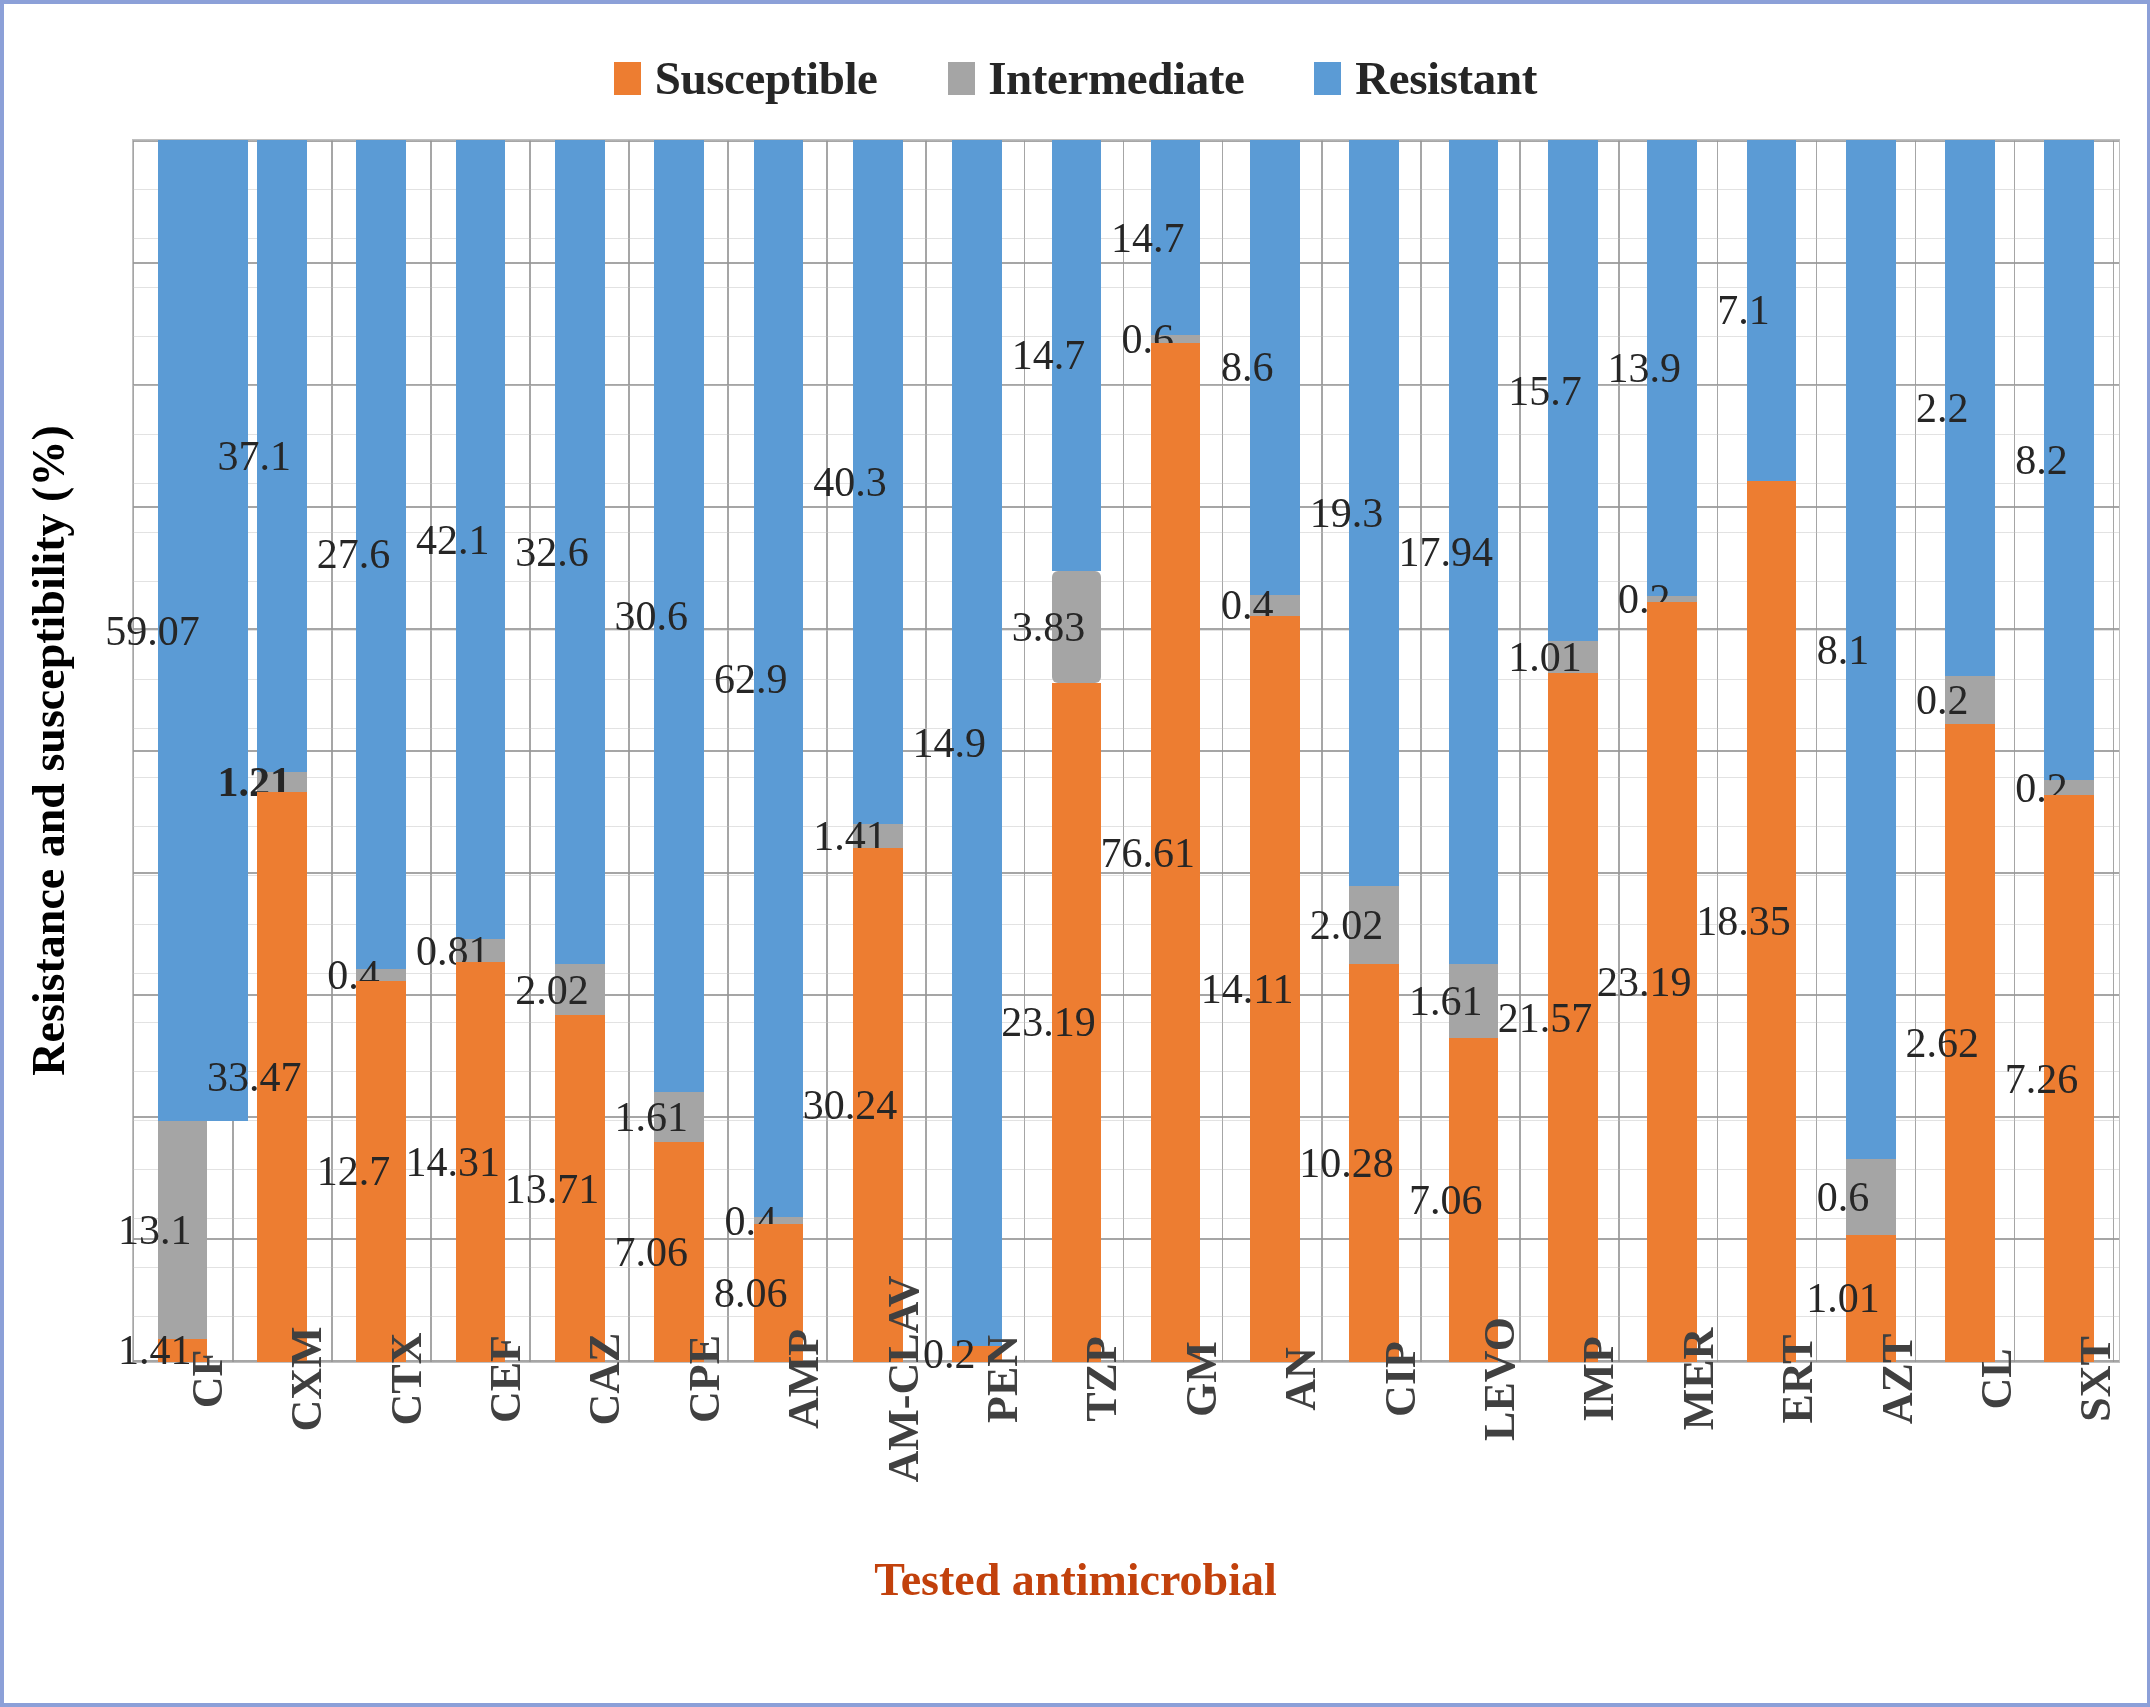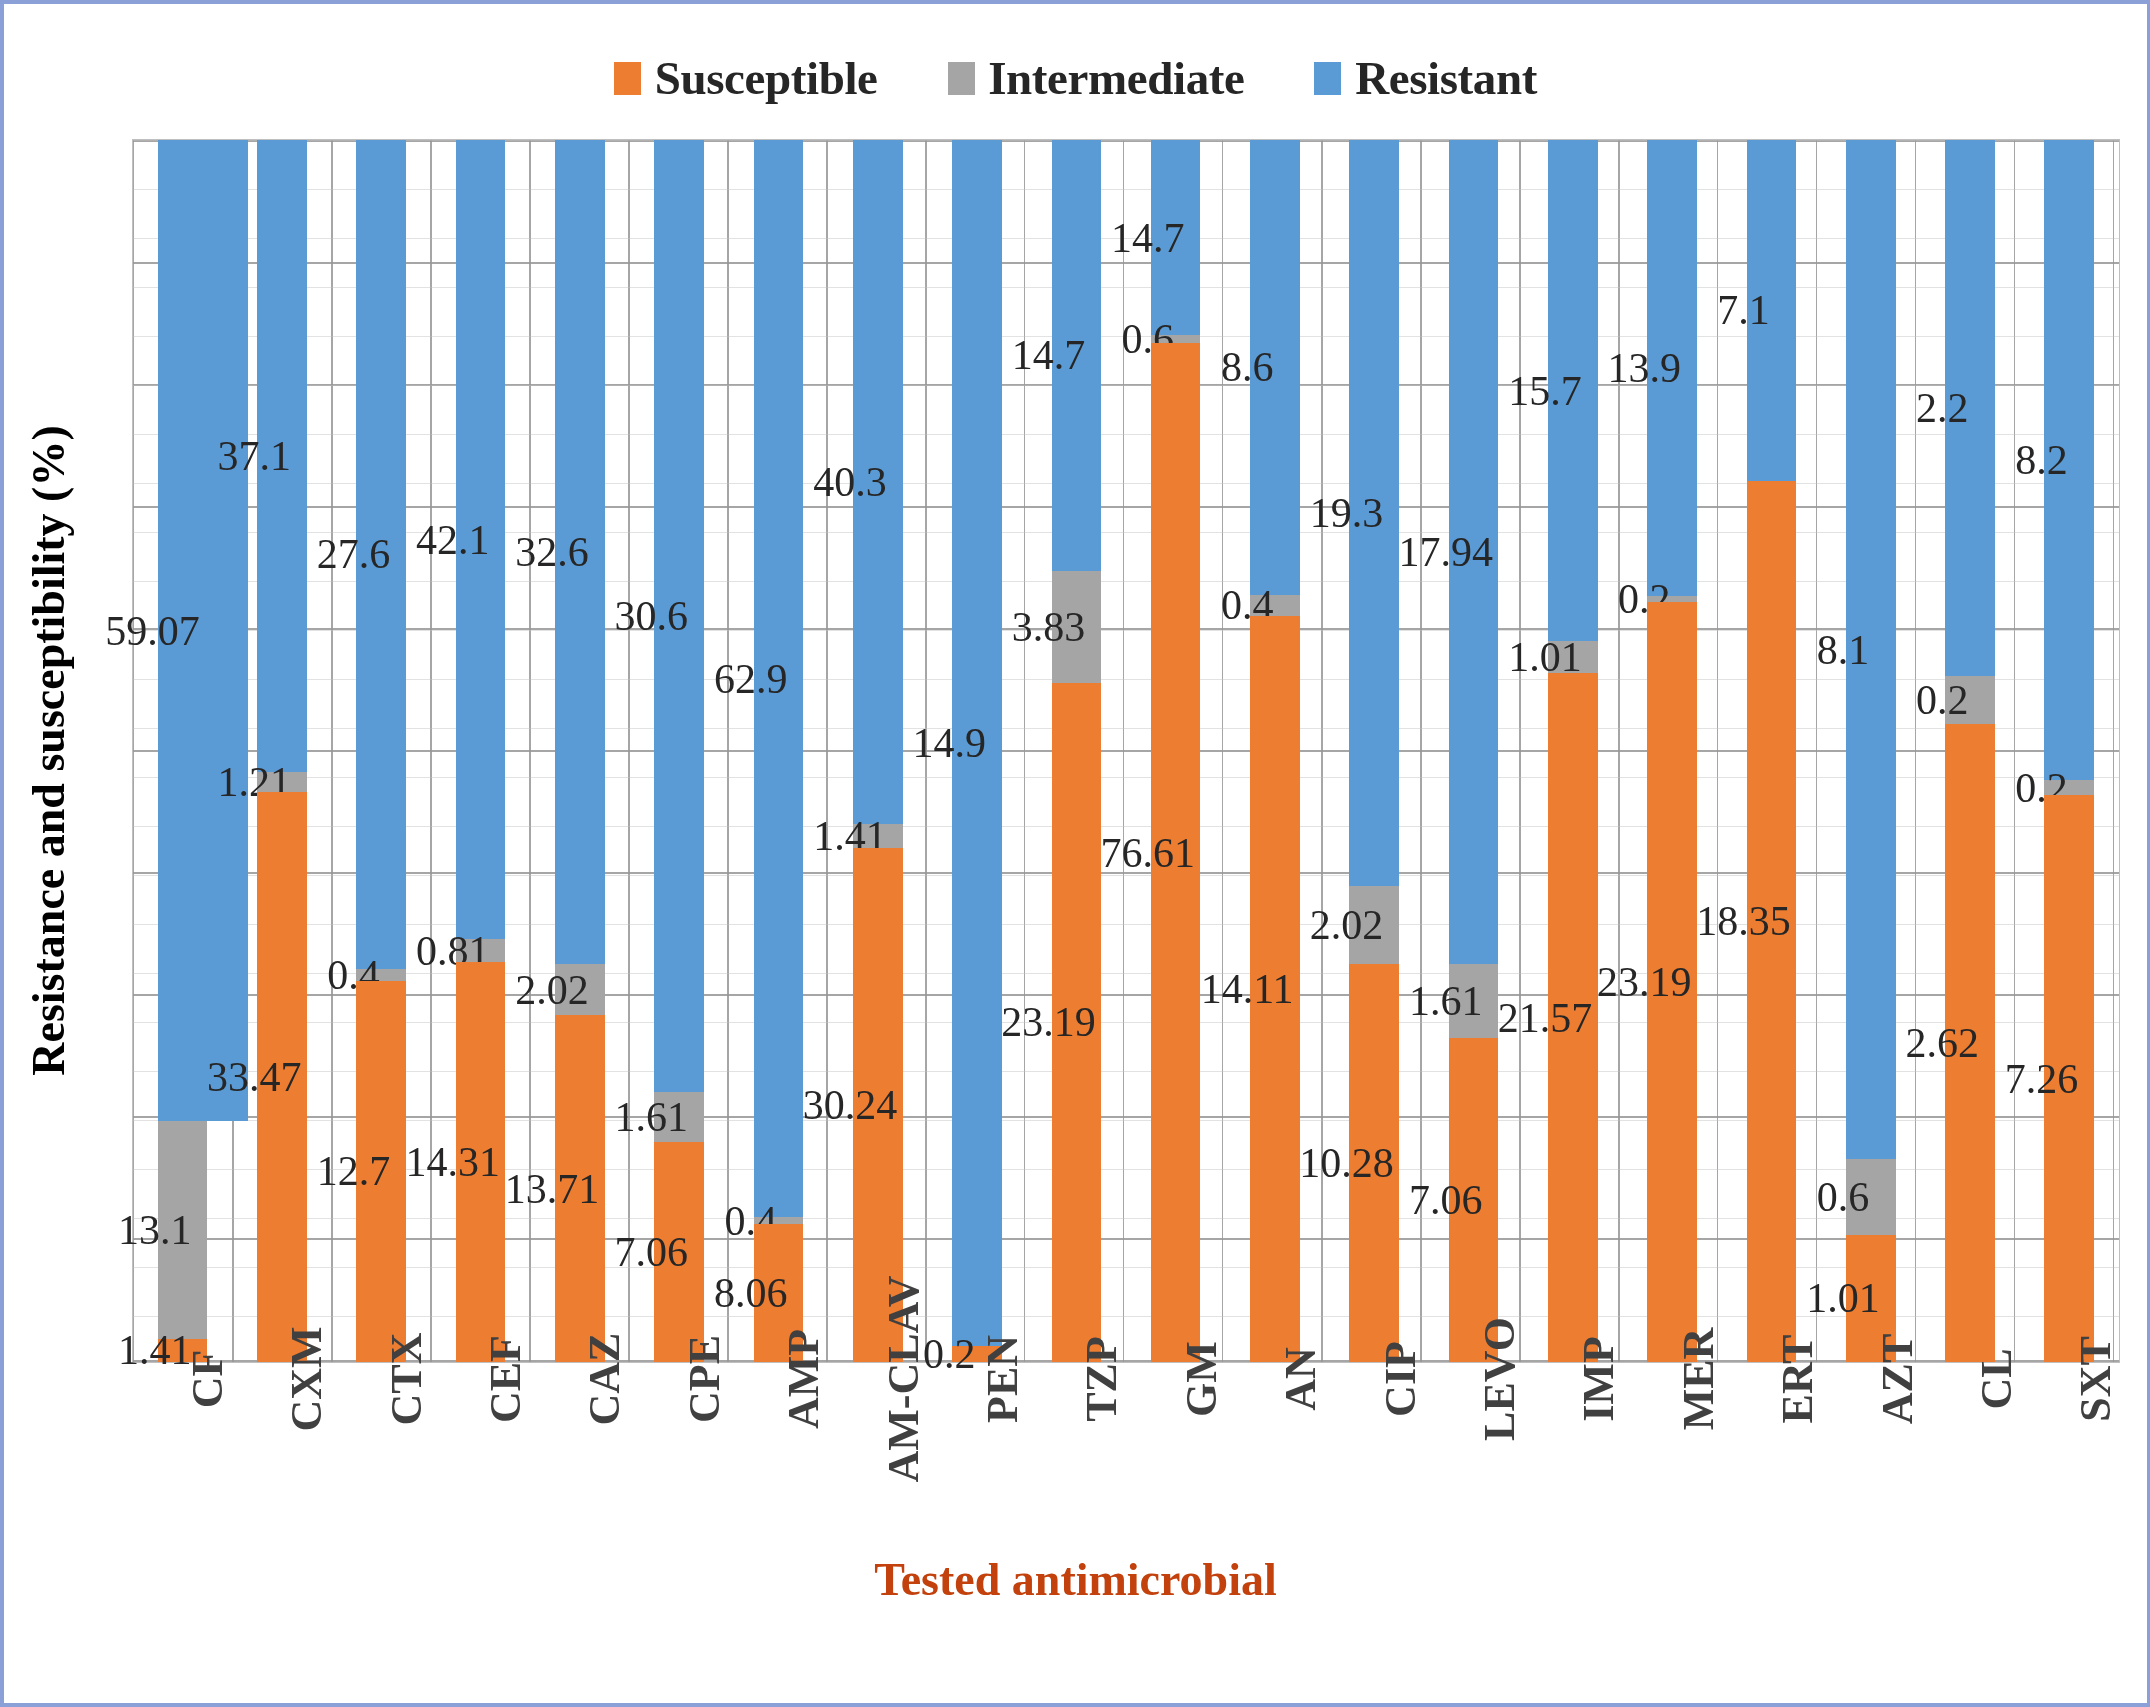--- a/index.html
+++ b/index.html
@@ -131,21 +131,21 @@
               <span class="dl left" style="top: 50%;">1.41</span>
             </div>
           </div>
         </div>
         <div class="col">
           <div class="bar">
             <div class="seg r" style="height: 51.6857%;">
               <span class="dl left" style="top: 50%;">37.1</span>
             </div>
             <div class="seg i" style="height: 1.68571%;">
-              <span class="dl left" style="top: 50%;">1.21</span>
+              <span class="dl left" style="top: 50%; font-weight: bold;">1.21</span>
             </div>
             <div class="seg s" style="height: 46.6286%;">
               <span class="dl left" style="top: 50%;">33.47</span>
             </div>
           </div>
         </div>
         <div class="col">
           <div class="bar">
             <div class="seg r" style="height: 67.8133%;">
               <span class="dl left" style="top: 50%;">27.6</span>
@@ -232,21 +232,21 @@
             <div class="seg s" style="height: 1.3245%;">
               <span class="dl left" style="top: 50%;">0.2</span>
             </div>
           </div>
         </div>
         <div class="col">
           <div class="bar">
             <div class="seg r" style="height: 35.2349%;">
               <span class="dl left" style="top: 50%;">14.7</span>
             </div>
-            <div class="seg i" style="height: 9.18025%;">
+            <div class="seg i" style="height: 9.18025%; border-radius: 6px;">
               <span class="dl left" style="top: 50%;">3.83</span>
             </div>
             <div class="seg s" style="height: 55.5849%;">
               <span class="dl left" style="top: 50%;">23.19</span>
             </div>
           </div>
         </div>
         <div class="col">
           <div class="bar">
             <div class="seg r" style="height: 15.9939%;">

